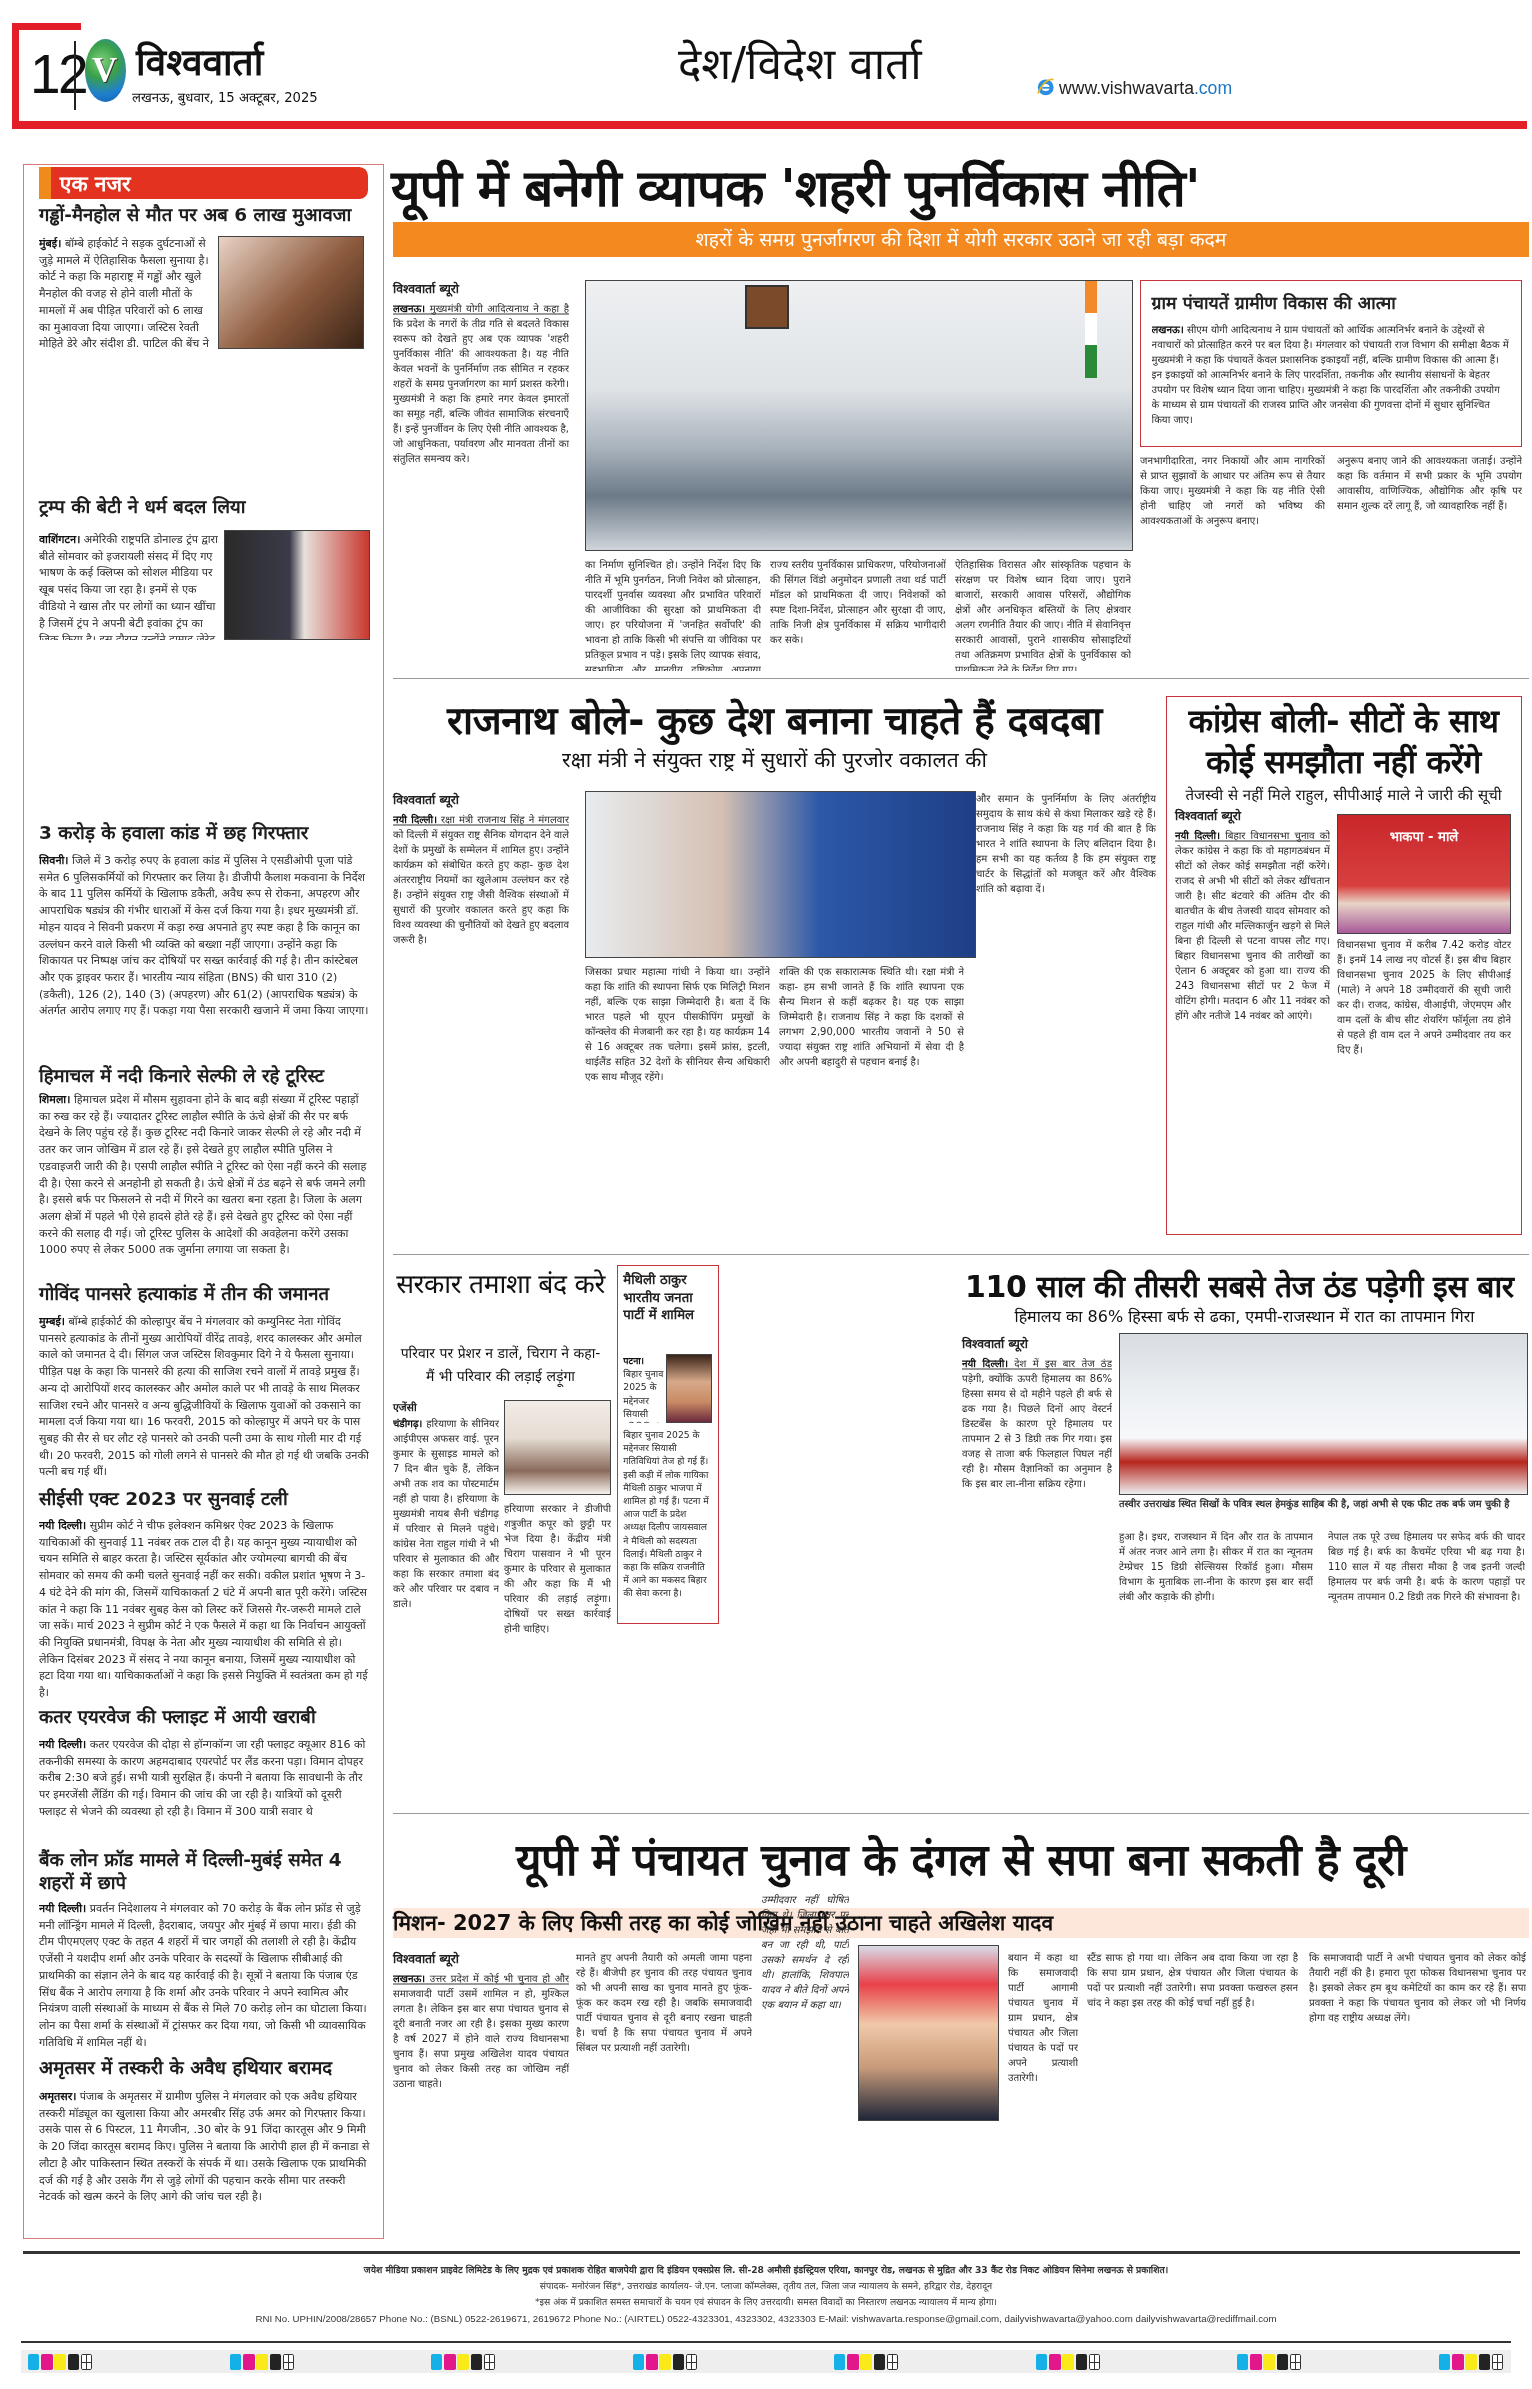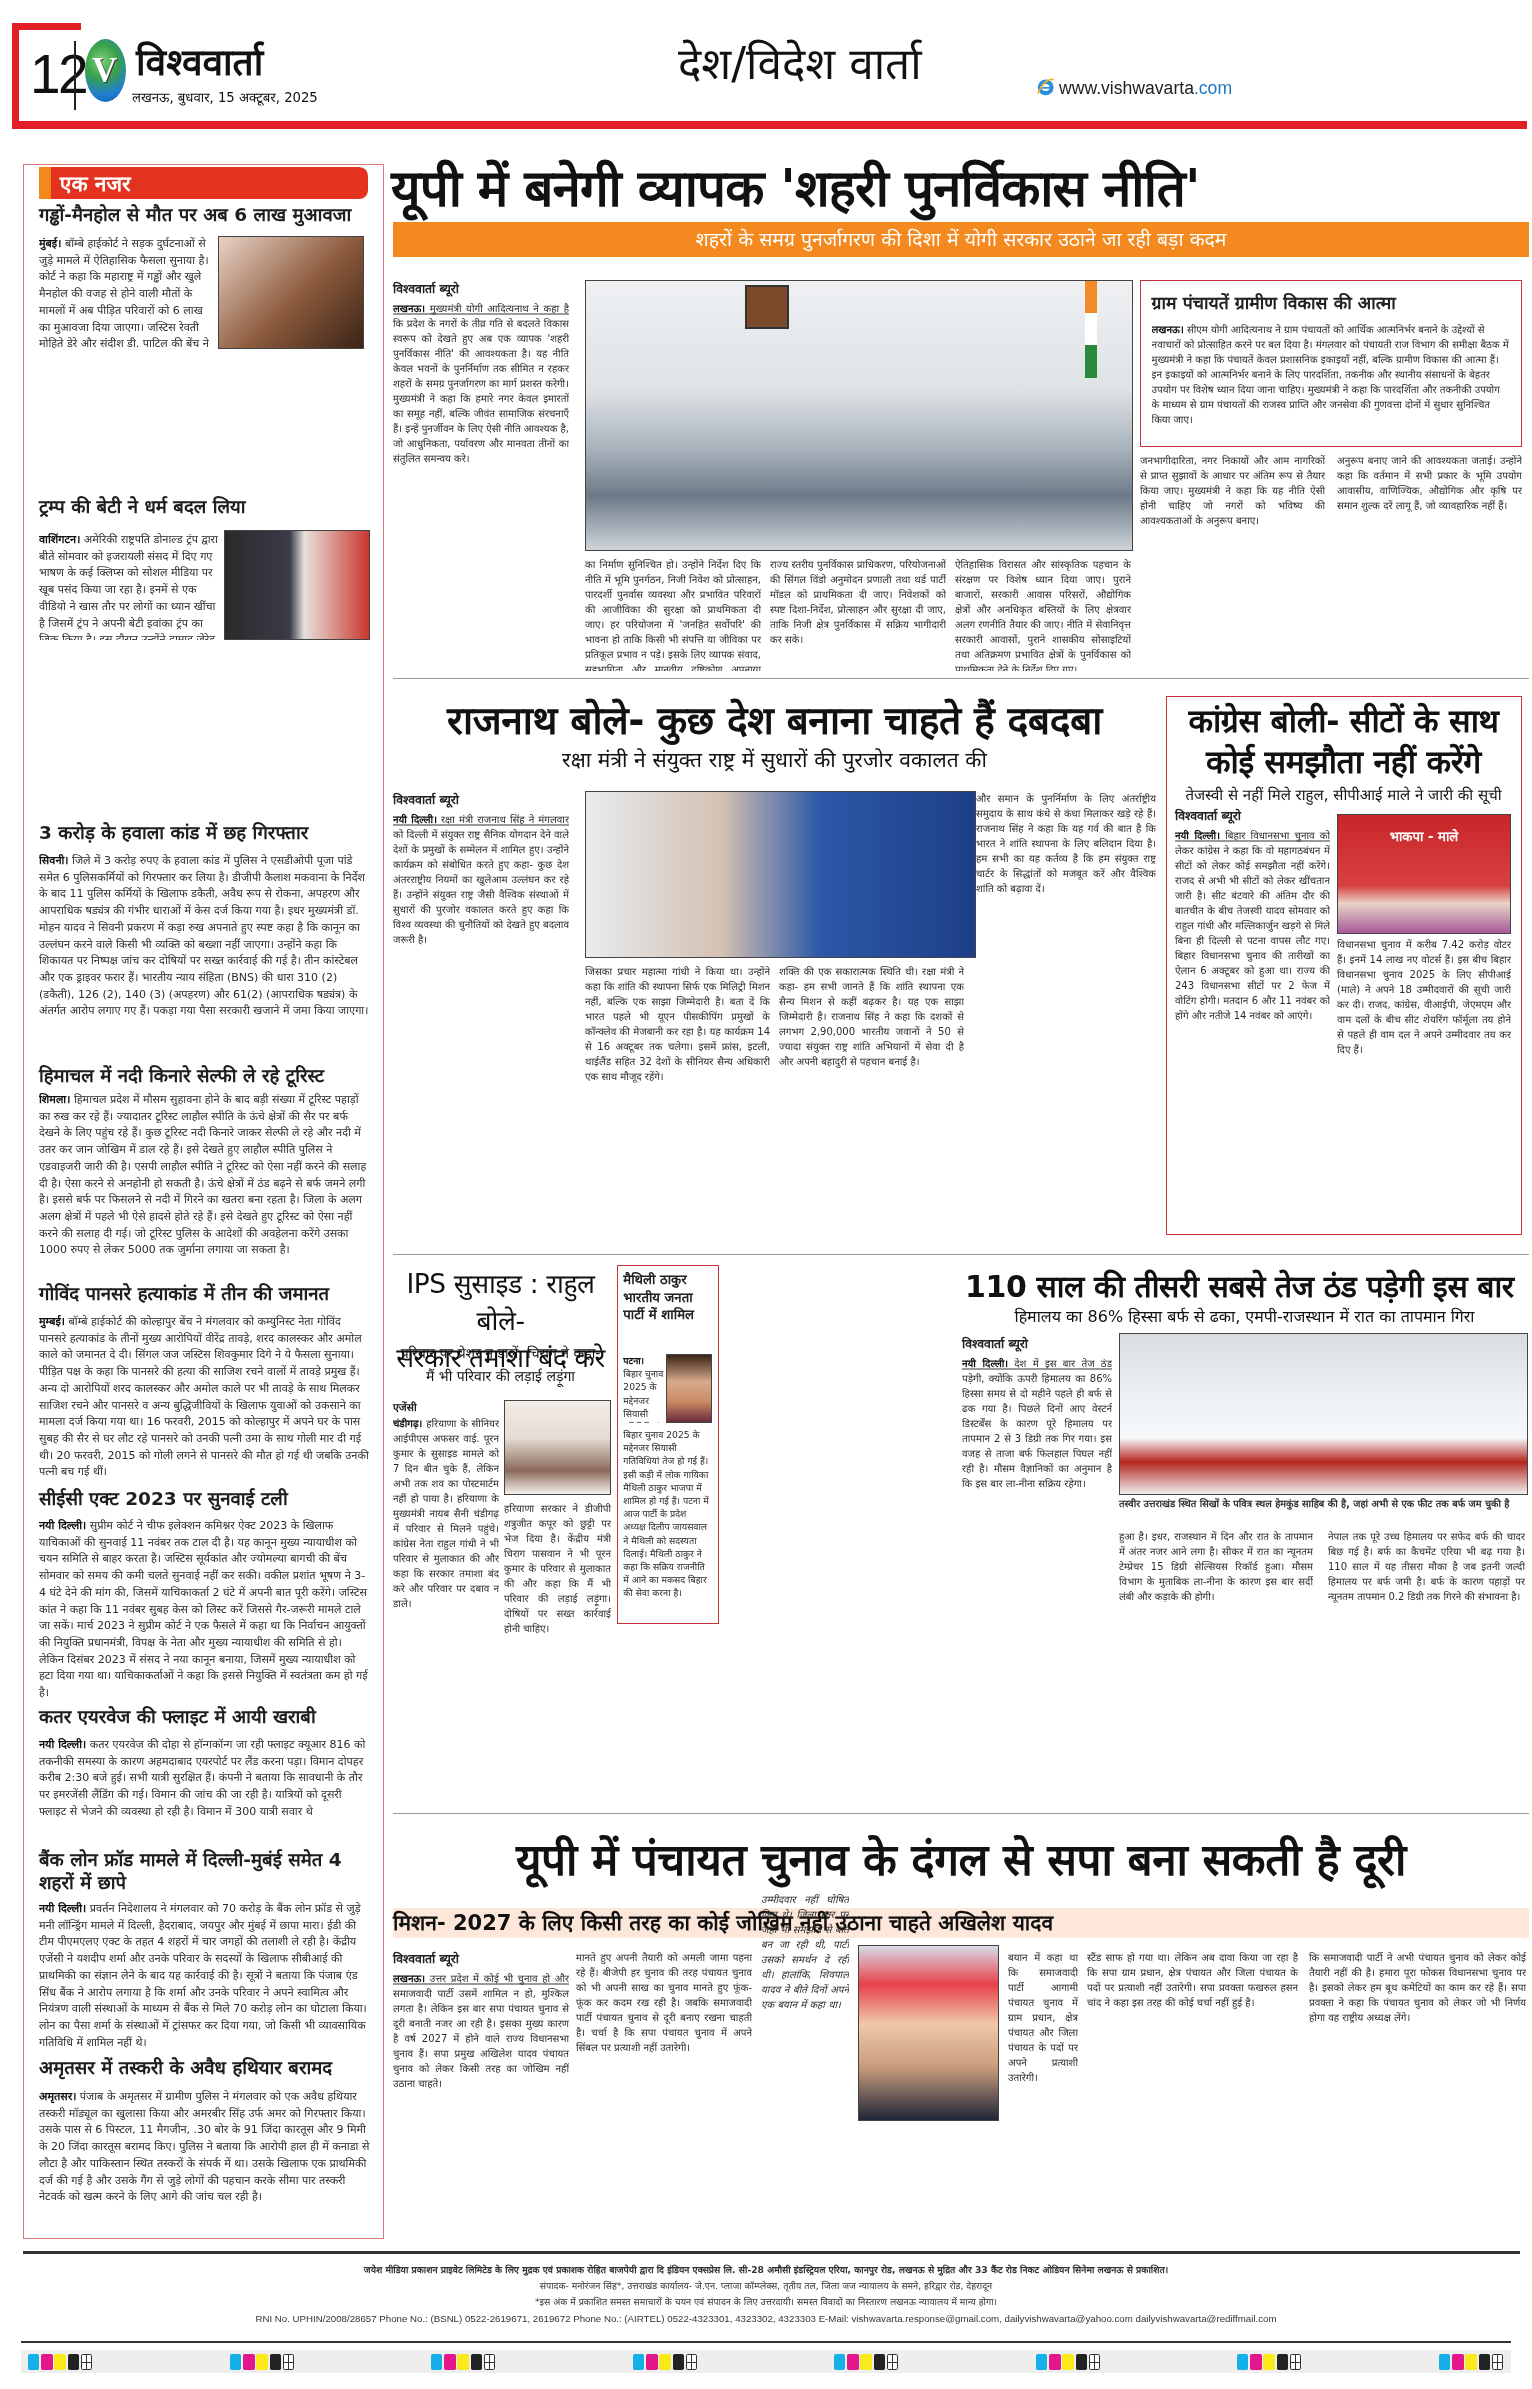--- a/index.html
+++ b/index.html
@@ -166,21 +166,20 @@
   </div>
 <div class="abs bt" style="left:1175px;top:828px;width:155px;height:396px;overflow:hidden;"><b>नयी दिल्ली।</b> <span>बिहार विधानसभा चुनाव को लेकर कांग्रेस ने कहा कि वो महागठबंधन में सीटों को लेकर कोई समझौता नहीं करेंगे। राजद से अभी भी सीटों को लेकर खींचतान जारी है। सीट बंटवारे की अंतिम दौर की बातचीत के बीच तेजस्वी यादव सोमवार को राहुल गांधी और मल्लिकार्जुन खड़गे से मिले बिना ही दिल्ली से पटना वापस लौट गए। बिहार विधानसभा चुनाव की तारीखों का ऐलान 6 अक्टूबर को हुआ था। राज्य की 243 विधानसभा सीटों पर 2 फेज में वोटिंग होगी। मतदान 6 और 11 नवंबर को होंगे और नतीजे 14 नवंबर को आएंगे।</span></div>
 <div class="abs photo" style="left:1337px;top:814px;width:174px;height:120px;background:linear-gradient(180deg,#c9262a 0%,#d84040 60%,#e8d4c6 75%,#a85a9a 100%);">
   <div style="position:absolute;left:0;right:0;top:12.3px;text-align:center;color:#fff;font-size:13.2px;font-weight:700;">भाकपा - माले</div>
 </div>
 <div class="abs bt" style="left:1337px;top:937px;width:174px;height:287px;overflow:hidden;">विधानसभा चुनाव में करीब 7.42 करोड़ वोटर हैं। इनमें 14 लाख नए वोटर्स हैं। इस बीच बिहार विधानसभा चुनाव 2025 के लिए सीपीआई (माले) ने अपने 18 उम्मीदवारों की सूची जारी कर दी। राजद, कांग्रेस, वीआईपी, जेएमएम और वाम दलों के बीच सीट शेयरिंग फॉर्मूला तय होने से पहले ही वाम दल ने अपने उम्मीदवार तय कर दिए हैं।</div>
 
 <div class="abs" style="left:393px;top:1254px;width:1136px;height:0.9px;background:#999;"></div>
 
 <div class="abs sec-head" style="left:393px;top:1265px;width:215px;font-size:26.4px;line-height:37px;font-weight:400;">
-    <div>IPS सुसाइड : राहुल बोले-</div>
     <div>सरकार तमाशा बंद करे</div>
   </div>
 <div class="abs sec-sub" style="left:393px;top:1342px;width:215px;font-size:14px;line-height:23px;">
     <div>परिवार पर प्रेशर न डालें, चिराग ने कहा-</div>
     <div>मैं भी परिवार की लड़ाई लड़ूंगा</div>
   </div>
 <div class="abs" style="left:393px;top:1400px;width:62px;font-size:10.6px;font-weight:700;">एजेंसी</div>
 <div class="abs bt" style="left:393px;top:1416px;width:106px;height:388px;overflow:hidden;"><b>चंडीगढ़।</b> <span>हरियाणा के सीनियर आईपीएस अफसर वाई. पूरन कुमार के सुसाइड मामले को 7 दिन बीत चुके हैं, लेकिन अभी तक शव का पोस्टमार्टम नहीं हो पाया है। हरियाणा के मुख्यमंत्री नायब सैनी चंडीगढ़ में परिवार से मिलने पहुंचे। कांग्रेस नेता राहुल गांधी ने भी परिवार से मुलाकात की और कहा कि सरकार तमाशा बंद करे और परिवार पर दबाव न डाले।</span></div>
 <div class="abs photo" style="left:504px;top:1400px;width:107px;height:95px;background:linear-gradient(180deg,#f2ece6 0%,#e5dcd3 40%,#8a6a5a 75%,#f6f1ec 100%);"></div>
 <div class="abs bt" style="left:504px;top:1501px;width:107px;height:303px;overflow:hidden;">हरियाणा सरकार ने डीजीपी शत्रुजीत कपूर को छुट्टी पर भेज दिया है। केंद्रीय मंत्री चिराग पासवान ने भी पूरन कुमार के परिवार से मुलाकात की और कहा कि मैं भी परिवार की लड़ाई लड़ूंगा। दोषियों पर सख्त कार्रवाई होनी चाहिए।</div>

